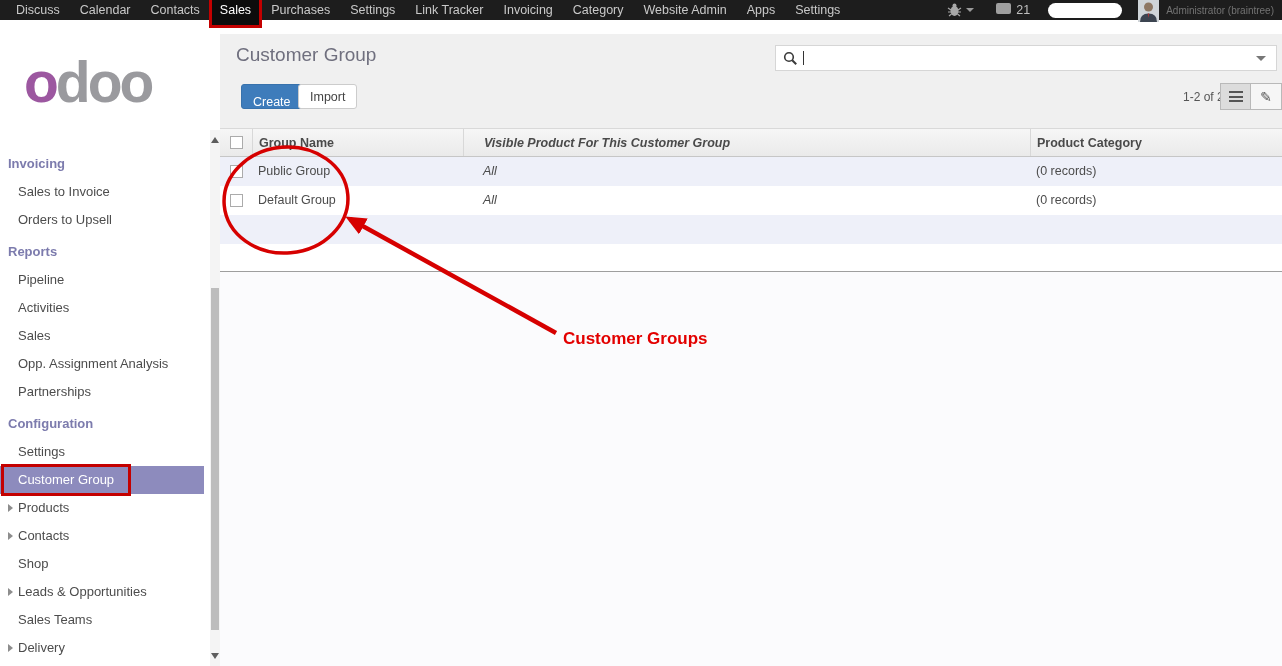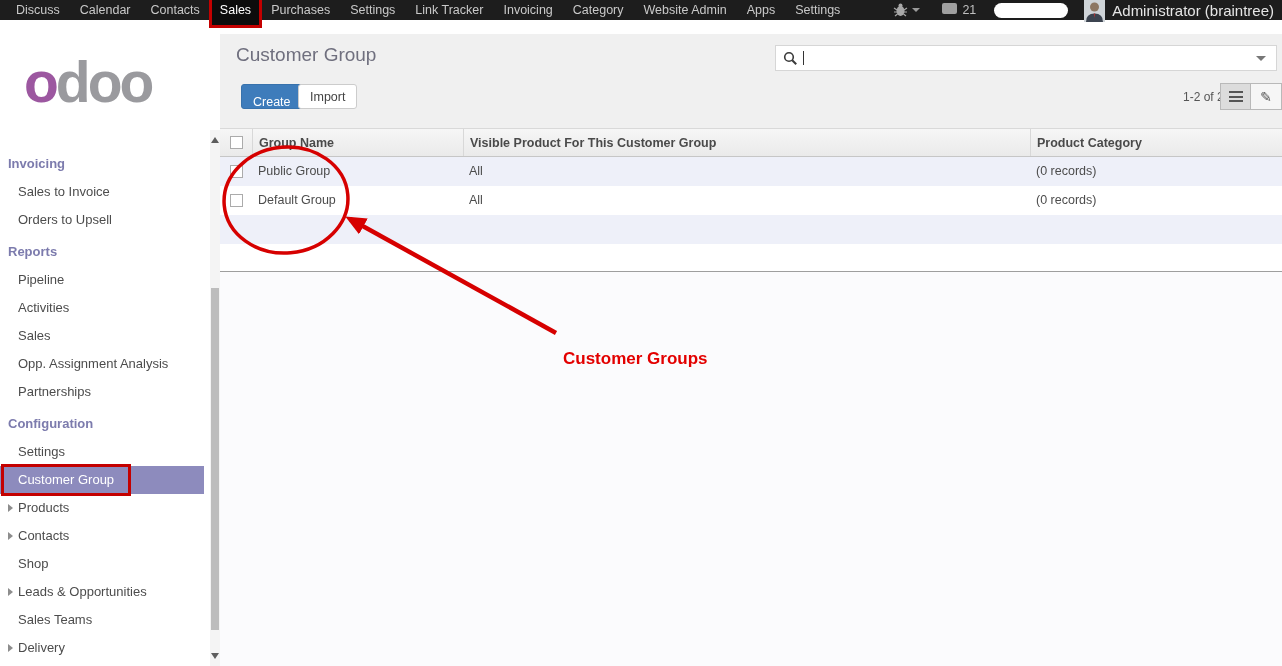--- a/index.html
+++ b/index.html
@@ -16,21 +16,21 @@
   .debug-wrap{display:flex;align-items:center;gap:4px;margin-right:22px;}
   .caret-down{width:0;height:0;border-left:4px solid transparent;border-right:4px solid transparent;
               border-top:4px solid #9a9a9a;display:inline-block;}
   .chat-wrap{display:flex;align-items:flex-start;gap:5px;margin-right:18px;}
   .bubble{width:15px;height:11px;background:#9f9f9f;border-radius:2px;position:relative;display:inline-block;}
   .bubble::after{content:"";position:absolute;left:3px;bottom:-4px;border:4px solid transparent;
                  border-top-color:#9f9f9f;border-left-width:2px;border-right-width:2px;}
   .count{color:#bfbfbf;font-size:12.5px;}
   .pill{width:74px;height:15px;background:#fff;border-radius:8px;display:inline-block;margin-right:16px;}
   .avatar{width:21px;height:23px;display:inline-block;margin-right:7px;overflow:hidden;}
-  .username{color:#e5e5e5;font-size:15px;white-space:nowrap;}
+  .username{color:#737373;font-size:10px;white-space:nowrap;}
 
   
   .sidebar{position:absolute;left:0;top:34px;width:210px;height:460px;background:#fff;z-index:5;}
   .logo{position:absolute;top:20px;left:24px;font-size:57px;font-weight:bold;
         letter-spacing:-3px;color:#9a9a9e;line-height:1;cursor:pointer;}
   .logo-first{color:#9c57a0;}
   .nav{position:absolute;top:116px;left:0;width:210px;}
   .sec{height:28px;line-height:28px;padding-left:8px;color:#7c7bad;font-weight:bold;
        font-size:13px;margin-top:4px;}
   .sec:first-child{margin-top:0;}
@@ -81,31 +81,31 @@
   .listview{position:absolute;left:0;top:94px;width:1062px;}
   .thead{display:flex;height:29px;background:linear-gradient(#f6f6f6,#eaeaea);
          border-top:1px solid #d9d9d9;border-bottom:1px solid #c6c6c6;box-sizing:border-box;
          font-weight:bold;color:#4a4a4a;}
   .trow{display:flex;height:29px;background:#fff;color:#4c4c4c;cursor:pointer;}
   .trow.alt{background:#eef0f9;}
   .trow.last{height:27px;cursor:default;}
   .cell{line-height:29px;font-size:12.5px;box-sizing:border-box;overflow:hidden;white-space:nowrap;}
   .cb-cell{width:32px;display:flex;align-items:center;justify-content:center;}
   .c1{width:211px;padding-left:6px;}
-  .c2{width:567px;padding-left:6px;}
+  .c2{width:567px;padding-left:20px;font-style:italic;}
   .c3{flex:1;padding-left:6px;}
   .thead .c1,.thead .c2,.thead .c3{border-left:1px solid #d8d8d8;cursor:pointer;}
   .cb{width:13px;height:13px;background:#fff;border:1px solid #ababab;display:inline-block;
       box-sizing:border-box;cursor:pointer;}
   .table-bottom{height:0;border-top:1px solid #9e9e9e;}
 
   
   .overlay{position:absolute;left:0;top:0;z-index:60;pointer-events:none;}
   .ann-label{position:absolute;left:563px;top:329px;font-size:17px;font-weight:bold;
-             color:#e30000;z-index:60;pointer-events:none;white-space:nowrap;margin-top:20px;}
+             color:#e30000;z-index:60;pointer-events:none;white-space:nowrap;}
 </style>
 </head>
 <body>
 
 <div class="topbar">
   <span class="menu">Discuss</span>
   <span class="menu">Calendar</span>
   <span class="menu">Contacts</span>
   <span class="menu boxed">Sales</span>
   <span class="menu">Purchases</span>

